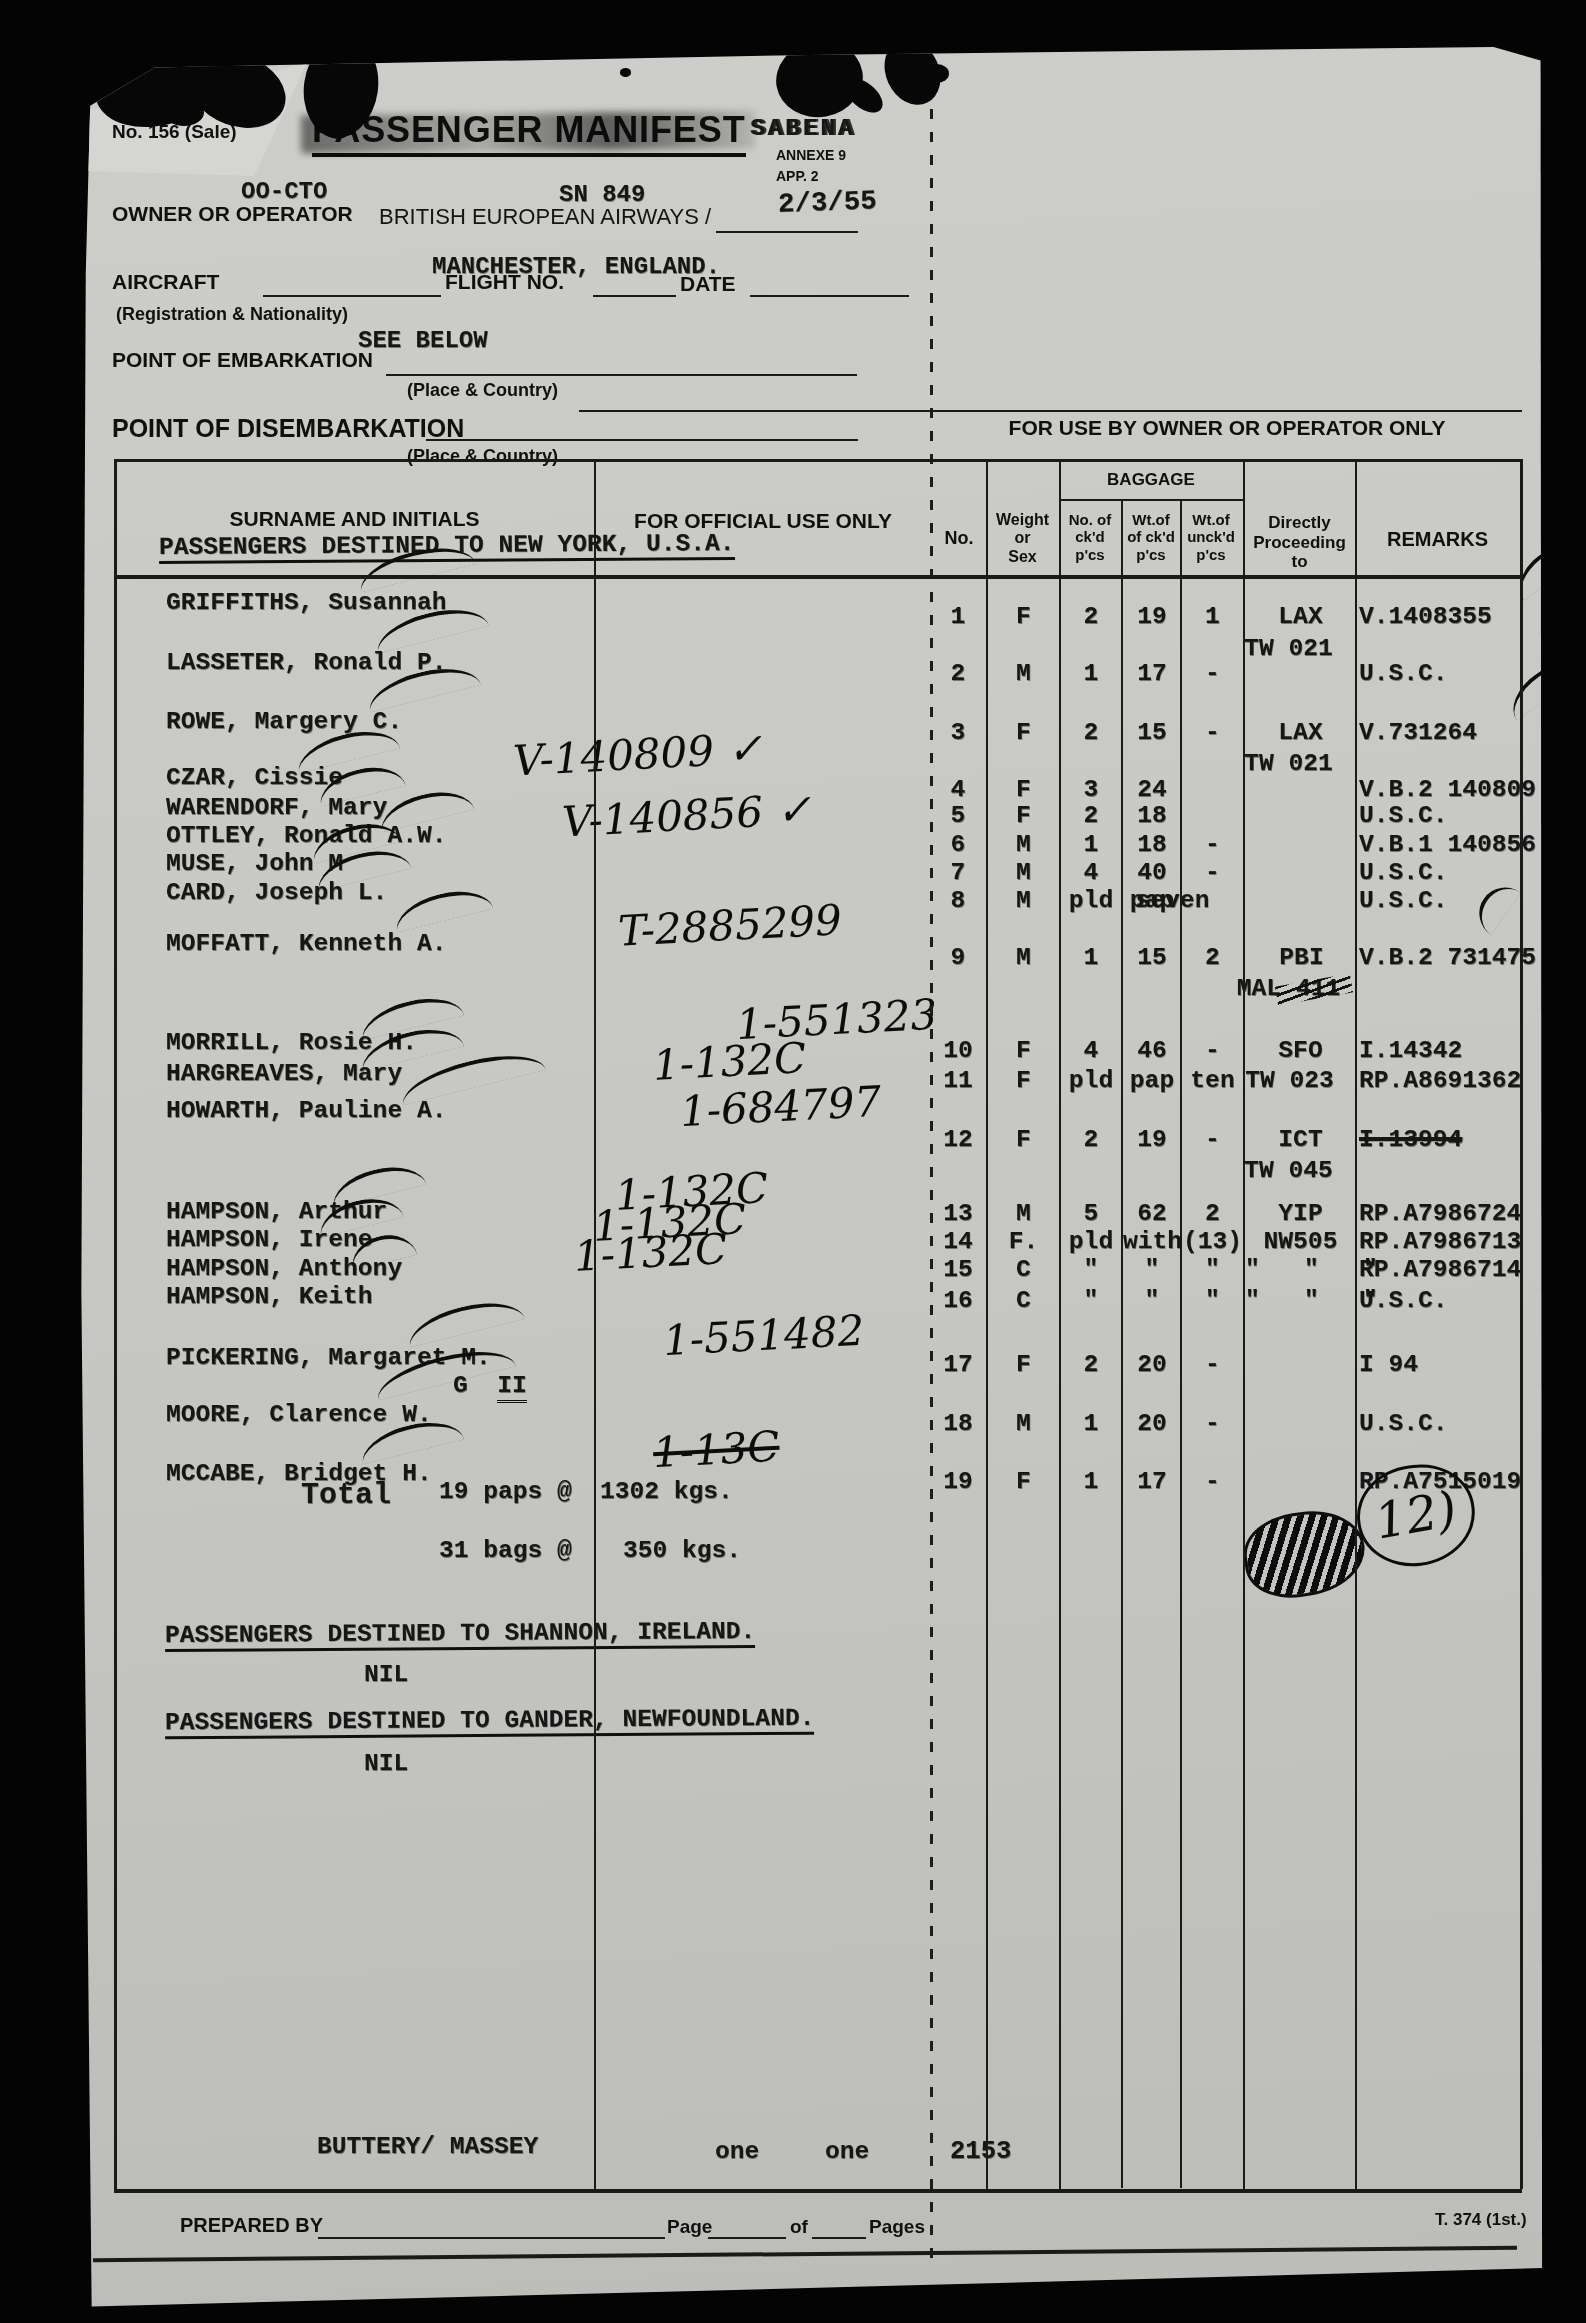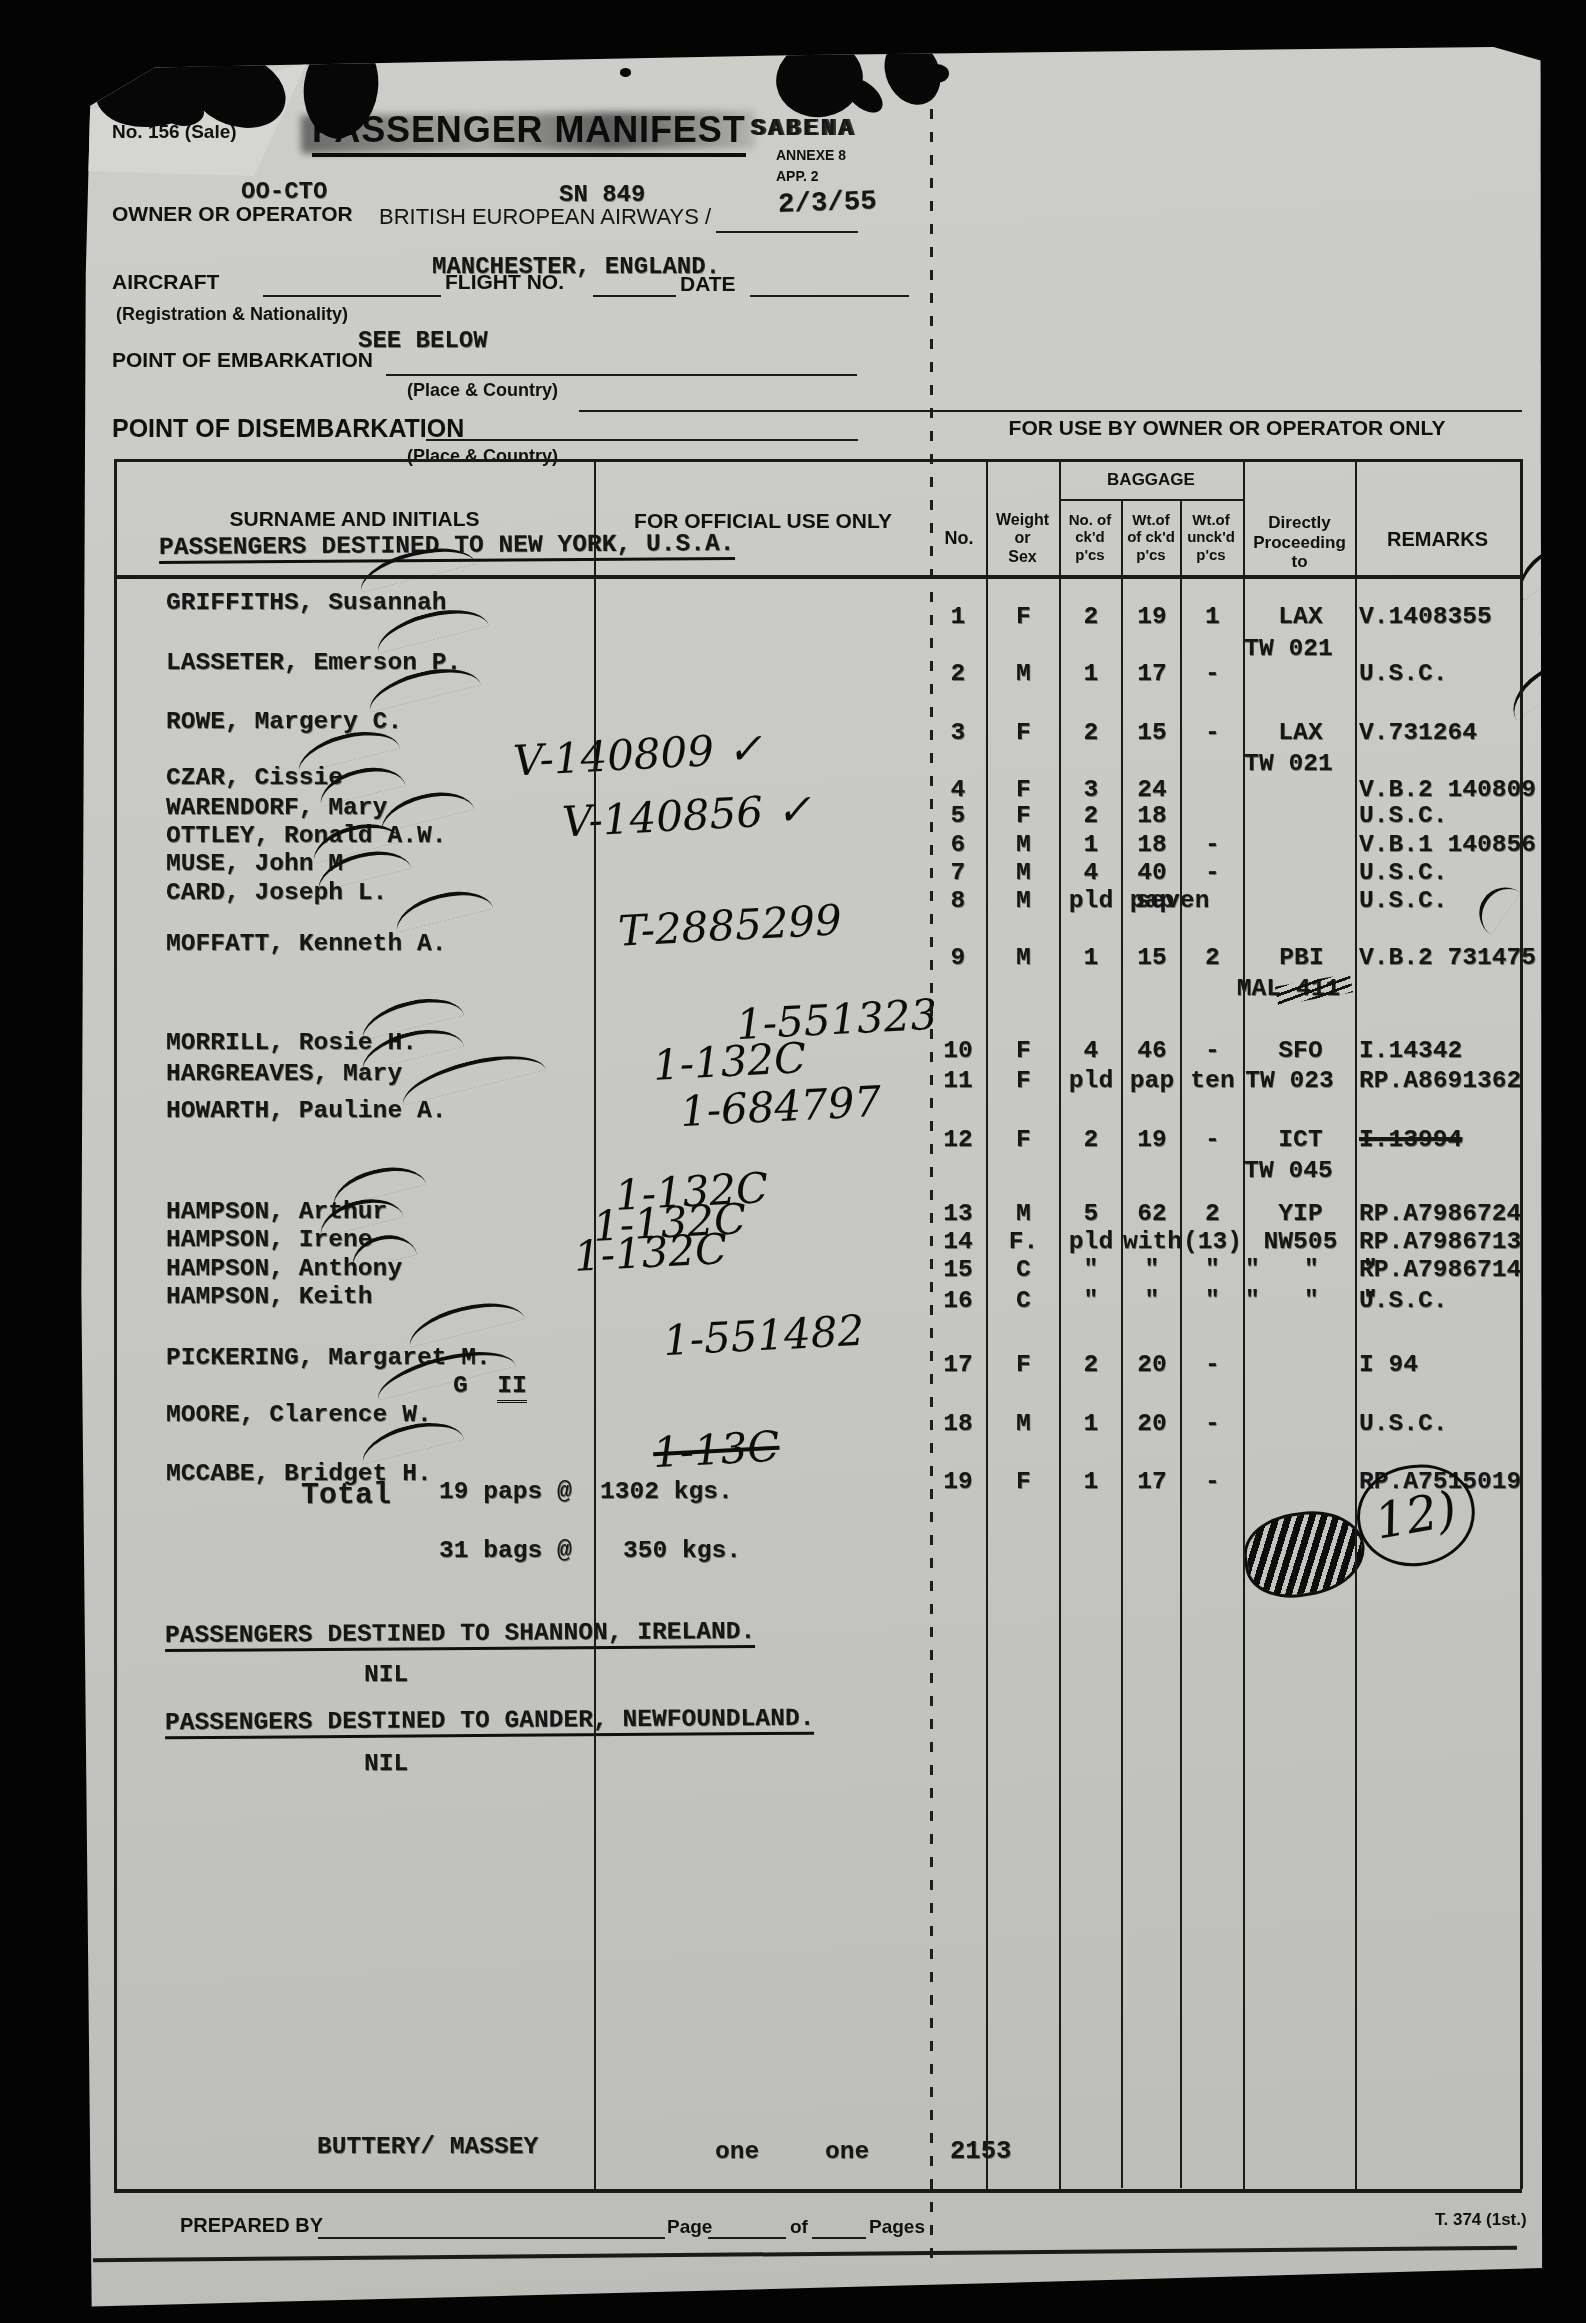--- a/index.html
+++ b/index.html
@@ -40,21 +40,21 @@
 <body>
 
 <div id="canvas">
   <div id="paper">
     <div class="patch"></div>
 
     <span class="lbl" style="left:38px;top:74px;font-size:19px">No. 156 (Sale)</span>
     <span class="lbl" style="left:238px;top:62px;font-size:36px;letter-spacing:0.9px;border-bottom:4.7px solid #0d0d0d;padding-bottom:1.9px">PASSENGER MANIFEST</span>
     <div class="smudge" style="left:227px;top:66px;width:454px;height:38px"></div>
     <span class="typed" style="left:676px;top:68px;font-size:24.6px;letter-spacing:2.8px;text-shadow:2.4px 0 0 #2c2c2c">SABENA</span>
-    <span class="lbl" style="left:702px;top:100px;font-size:14px">ANNEXE 8</span>
+    <span class="lbl" style="left:702px;top:100px;font-size:14px">ANNEXE 9</span>
     <span class="lbl" style="left:702px;top:121px;font-size:14px">APP. 2</span>
     <span class="typed" style="left:704px;top:140px;font-size:27.4px;transform:rotate(-2deg)">2/3/55</span>
 
     <span class="typed" style="left:167px;top:131px;font-size:24px">OO-CTO</span>
     <span class="lbl" style="left:38px;top:155px;font-size:21px">OWNER OR OPERATOR</span>
     <span class="sans" style="left:305px;top:157px;font-size:22px">BRITISH EUROPEAN AIRWAYS /</span>
     <span class="typed" style="left:485px;top:134px;font-size:24px">SN 849</span>
     <div class="hline" style="left:642px;top:184px;width:142px;height:1.9px"></div>
 
     <span class="lbl" style="left:38px;top:223px;font-size:21px">AIRCRAFT</span>
@@ -103,21 +103,21 @@
         <span class="typed" style="left: 92px; top: 542px; font-size: 24.6px;">GRIFFITHS, Susannah</span>
         <span class="slash" style="left: 284px; top: 519px; width: 118px;"></span>
         <span class="typed cell" style="left: 856px; top: 556px; width: 56px;">1</span>
         <span class="typed cell" style="left: 914px; top: 556px; width: 71px;">F</span>
         <span class="typed cell" style="left: 987px; top: 556px; width: 60px;">2</span>
         <span class="typed cell" style="left: 1049px; top: 556px; width: 58px;">19</span>
         <span class="typed cell" style="left: 1108px; top: 556px; width: 61px;">1</span>
         <span class="typed cell" style="left: 1171px; top: 556px; width: 111px;">LAX</span>
         <span class="typed cell" style="left: 1159px; top: 588px; width: 111px;">TW 021</span>
         <span class="typed" style="left: 1285px; top: 556px; font-size: 24.6px;">V.1408355</span>
-        <span class="typed" style="left: 92px; top: 602px; font-size: 24.6px;">LASSETER, Emerson P.</span>
+        <span class="typed" style="left: 92px; top: 602px; font-size: 24.6px;">LASSETER, Ronald P.</span>
         <span class="slash" style="left: 301px; top: 580px; width: 114px;"></span>
         <span class="typed cell" style="left: 856px; top: 613px; width: 56px;">2</span>
         <span class="typed cell" style="left: 914px; top: 613px; width: 71px;">M</span>
         <span class="typed cell" style="left: 987px; top: 613px; width: 60px;">1</span>
         <span class="typed cell" style="left: 1049px; top: 613px; width: 58px;">17</span>
         <span class="typed cell" style="left: 1108px; top: 613px; width: 61px;">-</span>
         <span class="typed" style="left: 1285px; top: 613px; font-size: 24.6px;">U.S.C.</span>
         <span class="typed" style="left: 92px; top: 661px; font-size: 24.6px;">ROWE, Margery C.</span>
         <span class="slash" style="left: 293px; top: 639px; width: 114px;"></span>
         <span class="typed cell" style="left: 856px; top: 672px; width: 56px;">3</span>

